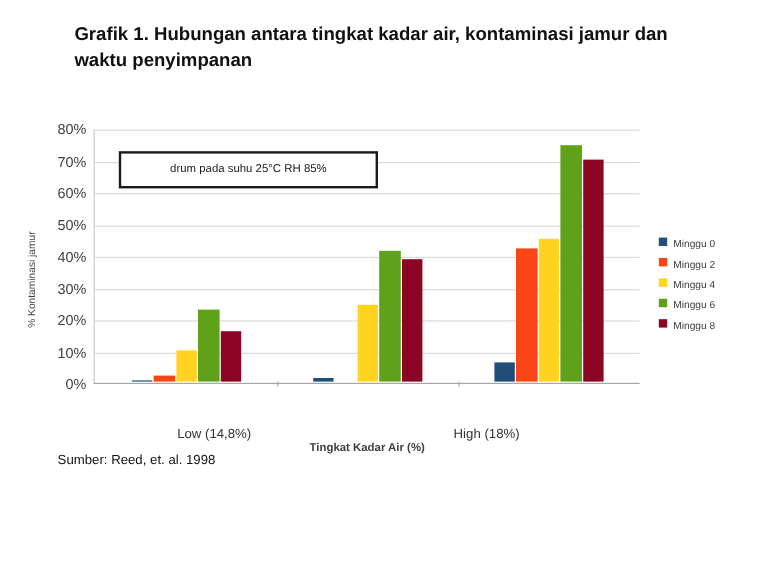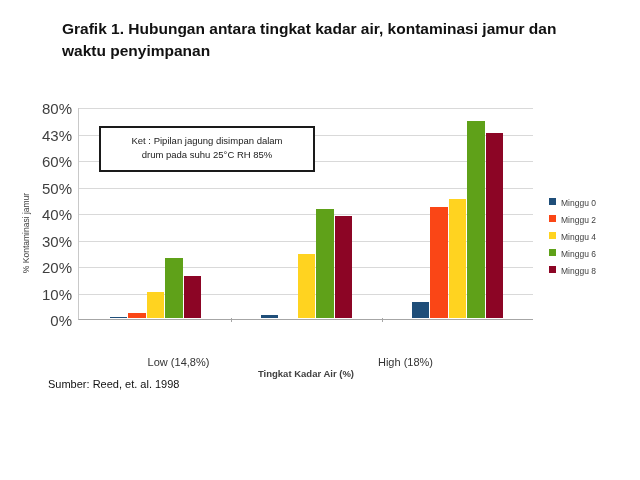--- a/index.html
+++ b/index.html
@@ -55,21 +55,21 @@
     left: 36px;
     top: 8px;
     width: 36px;
     height: 212px;
   }
   .y-tick {
     position: absolute;
     right: 0;
     width: 36px;
     text-align: right;
-    font-size: 15px;
+    font-size: 12px;
     color: #3f3f3f;
     transform: translateY(-50%);
     white-space: nowrap;
   }
 
   
   #plot-area {
     position: absolute;
     left: 78px;
     top: 8px;
@@ -212,21 +212,21 @@
   <div id="y-axis-title">% Kontaminasi jamur</div>
 
   <div id="y-tick-labels">
       <div class="y-tick" style="top: 212px;">0%</div>
       <div class="y-tick" style="top: 185.5px;">10%</div>
       <div class="y-tick" style="top: 159px;">20%</div>
       <div class="y-tick" style="top: 132.5px;">30%</div>
       <div class="y-tick" style="top: 106px;">40%</div>
       <div class="y-tick" style="top: 79.5px;">50%</div>
       <div class="y-tick" style="top: 53px;">60%</div>
-      <div class="y-tick" style="top: 26.5px;">43%</div>
+      <div class="y-tick" style="top: 26.5px;">70%</div>
       <div class="y-tick" style="top: 0px;">80%</div>
     </div>
 
   <div id="plot-area">
     <div id="gridlines">
         <div class="gridline" style="top: 185.5px;"></div>
         <div class="gridline" style="top: 159px;"></div>
         <div class="gridline" style="top: 132.5px;"></div>
         <div class="gridline" style="top: 106px;"></div>
         <div class="gridline" style="top: 79.5px;"></div>
@@ -283,21 +283,20 @@
           </div>
           <div class="bar-slot" style="height: 212px;">
             <div class="bar" style="height: 185.5px; background: rgb(140, 5, 37);"></div>
           </div>
           <div class="cat-tick" style="left: 0px;"></div>
         </div>
       </div>
   </div>
 
   <div id="annotation-box">
-    <span class="annot-line-1">Ket : Pipilan jagung disimpan dalam</span>
     <span class="annot-line-2">drum pada suhu 25°C RH 85%</span>
   </div>
 
   <div id="x-tick-labels">
       <div class="x-tick">Low (14,8%)</div>
       <div class="x-tick">High (18%)</div>
     </div>
 
   <div id="x-axis-title">Tingkat Kadar Air (%)</div>
 

